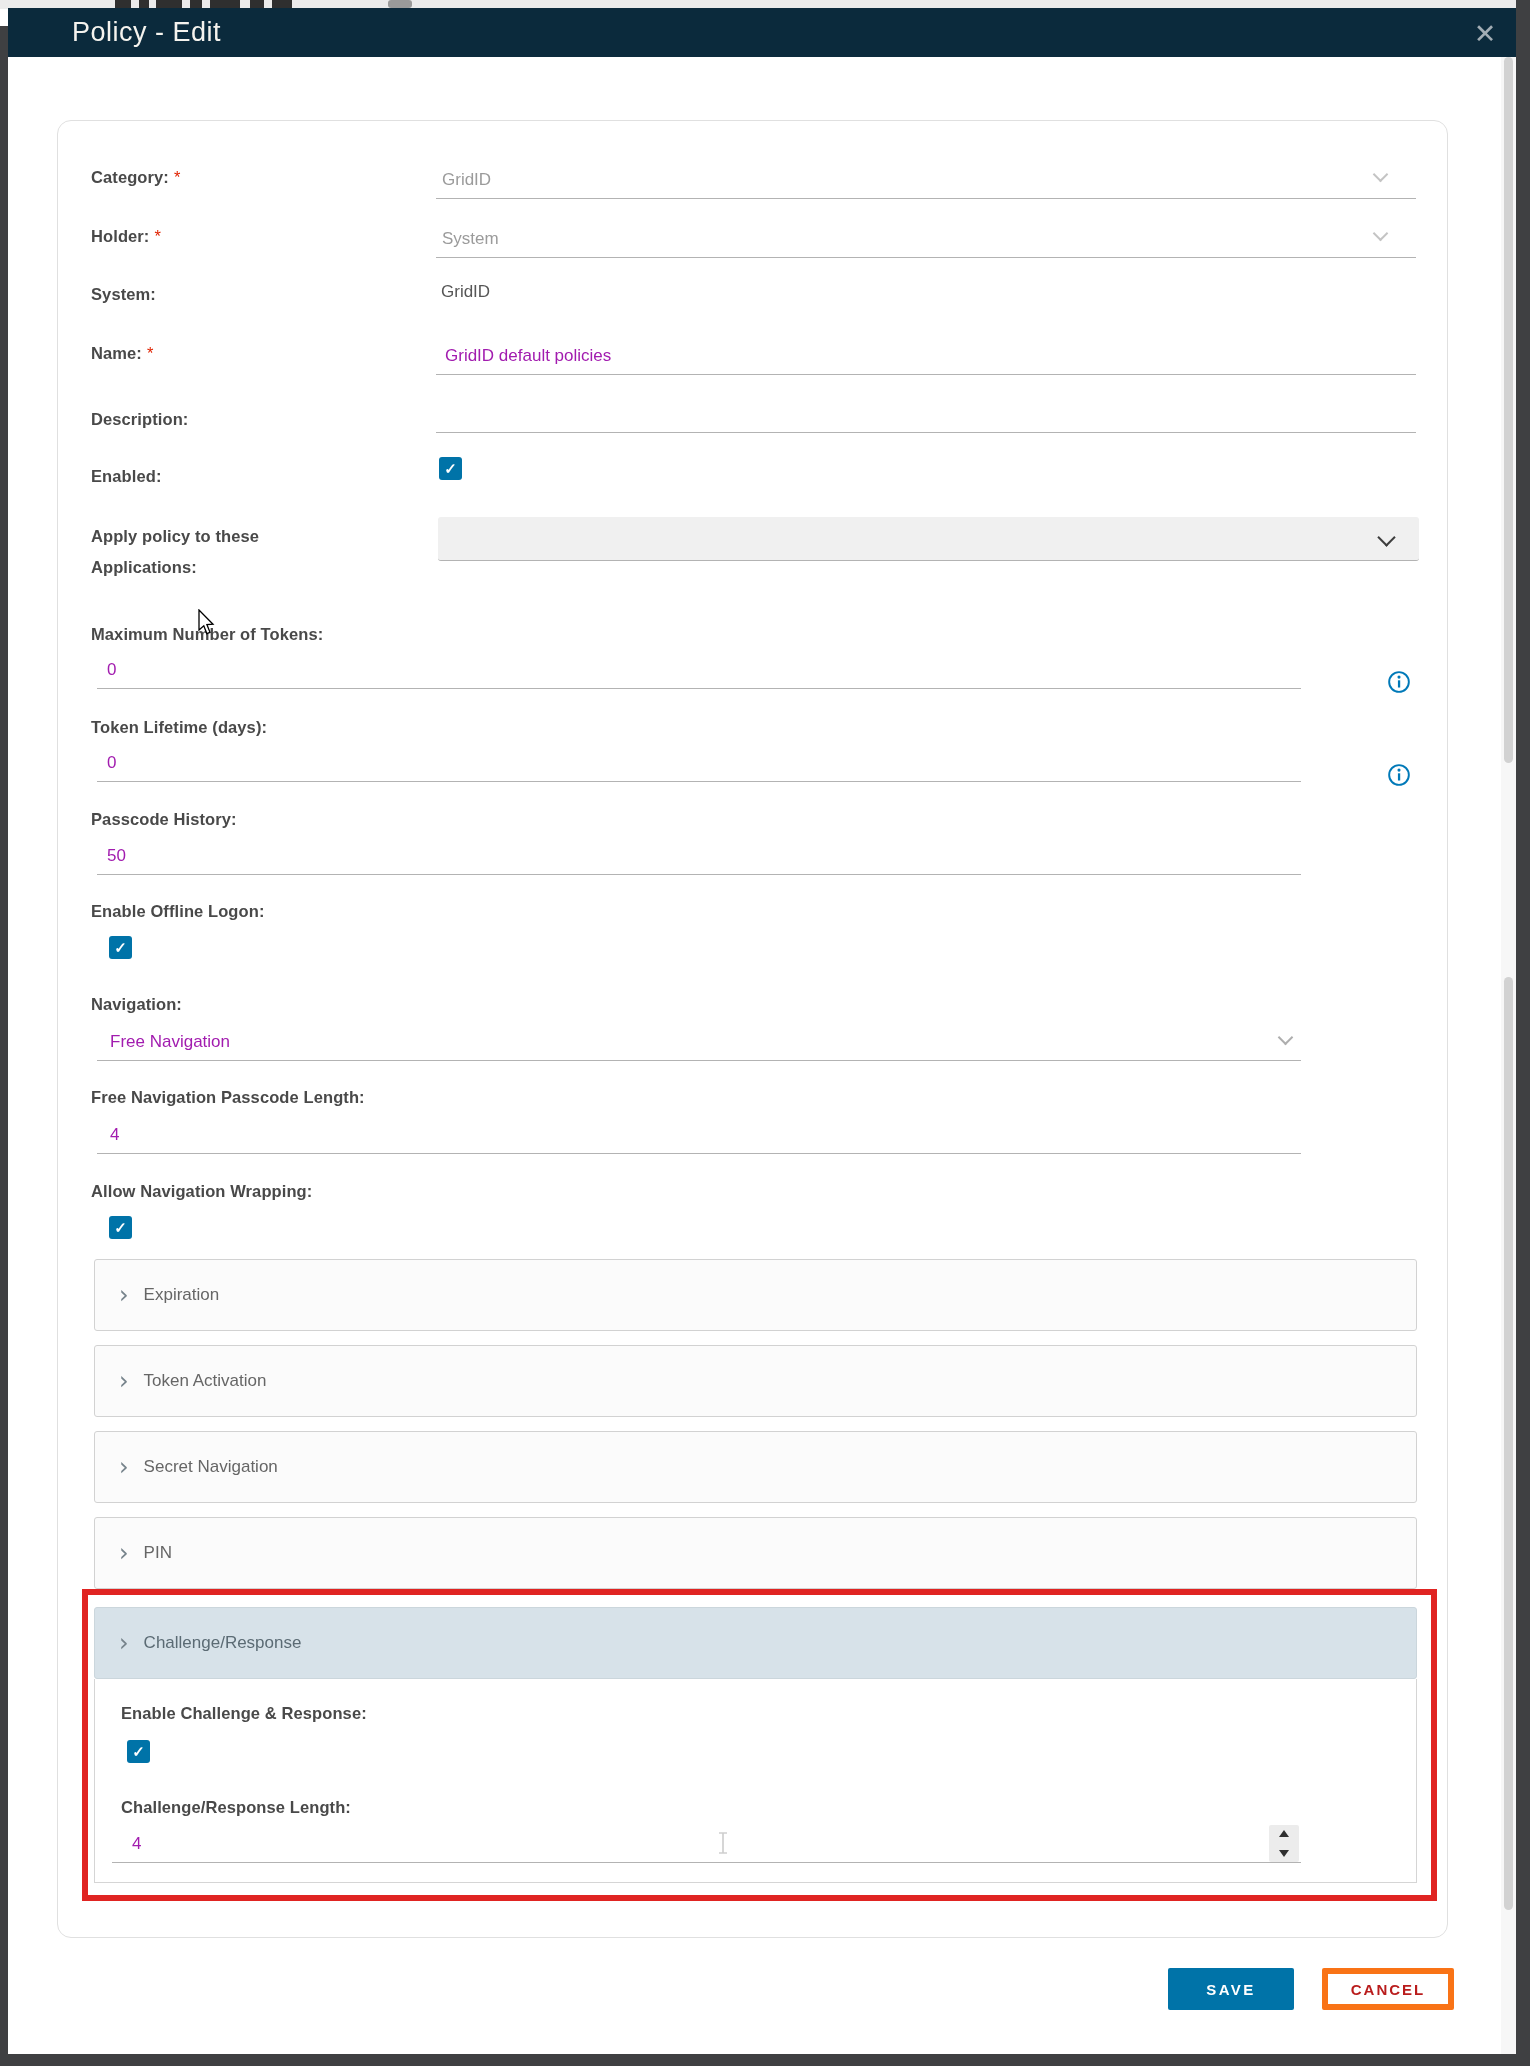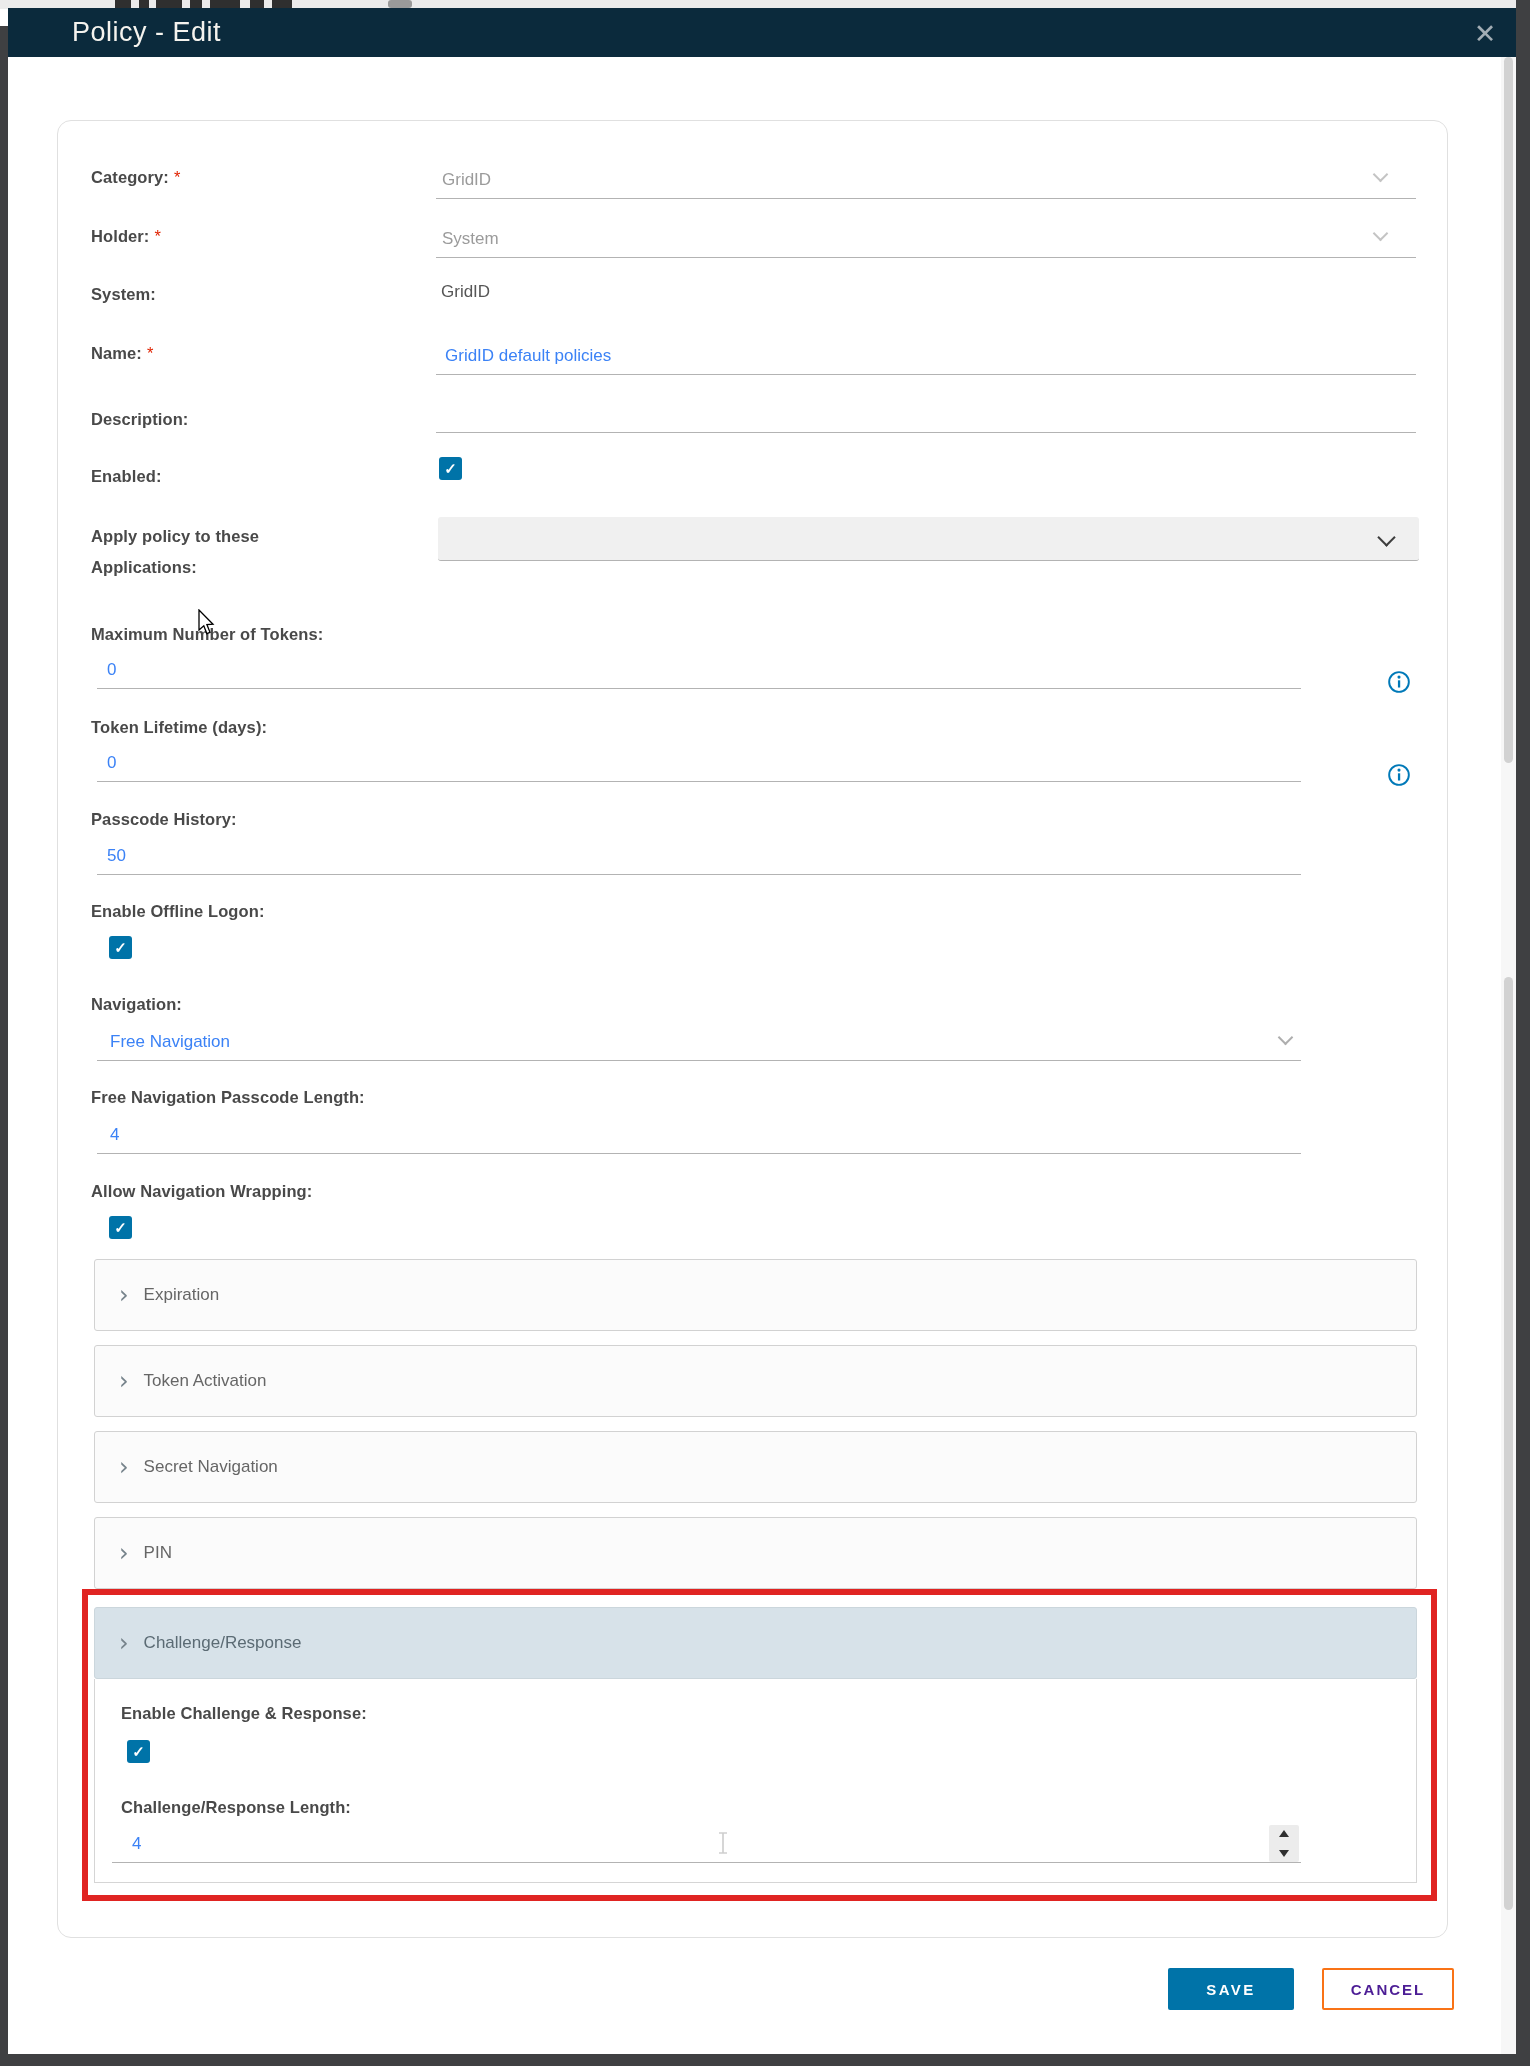--- a/index.html
+++ b/index.html
@@ -24,21 +24,21 @@
   .sb-track{position:absolute;left:1493px;top:49px;width:15px;height:1997px;background:#f7f7f7}
   .sb-thumb{position:absolute;left:1496px;width:9px;background:#d2d2d2;border-radius:5px}
   .sb1{top:49px;height:706px}
   .sb2{top:969px;height:933px}
   
   .card{position:absolute;left:49px;top:112px;width:1391px;height:1818px;background:#fff;
         border:1px solid #e0e0e0;border-radius:14px;box-sizing:border-box}
   .lbl{position:absolute;left:33px;font-size:16.5px;font-weight:600;color:#494949;
        line-height:24px;white-space:nowrap;letter-spacing:0.1px}
   .req{color:#e02200;font-weight:400;margin-left:5px}
-  .val{font-size:17px;color:#3b82f6;line-height:26px;display:block;white-space:nowrap}
+  .val{font-size:17px;color:#a21caf;line-height:26px;display:block;white-space:nowrap}
   .muted{color:#9b9b9b}
   .field{position:absolute;border-bottom:1px solid #b3b3b3;box-sizing:border-box}
   .cb{position:absolute;width:23px;height:23px;border-radius:3px;background:#0073a8;color:#fff;
       font-size:15px;font-weight:700;text-align:center;line-height:23px;cursor:pointer}
   .cd{position:absolute;width:9px;height:9px;border-right:2px solid #c4c4c4;
       border-bottom:2px solid #c4c4c4;transform:rotate(45deg)}
   .cd.dark{border-color:#3d3d3d;width:11px;height:11px;border-width:2px}
   .cd.mid{border-color:#aeaeae}
   .select{position:absolute;left:380px;top:396px;width:981px;height:44px;background:#f0f0f0;
           border-radius:3px;border-bottom:1px solid #b3b3b3;box-sizing:border-box;cursor:pointer}
@@ -55,21 +55,21 @@
   .spin{position:absolute;right:2px;top:2px;width:30px;height:37px;background:#ececec;
         border-radius:2px;display:flex;flex-direction:column;align-items:center;
         justify-content:space-between;padding:5px 0;box-sizing:border-box}
   .tri-u{width:0;height:0;border-left:5px solid transparent;border-right:5px solid transparent;
          border-bottom:7px solid #2f2f2f;cursor:pointer}
   .tri-d{width:0;height:0;border-left:5px solid transparent;border-right:5px solid transparent;
          border-top:7px solid #2f2f2f;cursor:pointer}
   .btn{position:absolute;top:1960px;height:42px;border-radius:2px;font-family:inherit;
        font-size:15px;font-weight:700;letter-spacing:2.5px;cursor:pointer}
   .btn-save{left:1160px;width:126px;background:#0073a8;color:#fff;border:none}
-  .btn-cancel{left:1314px;width:132px;background:#fff;color:#4c1d95;border:2px solid #f97316;
+  .btn-cancel{left:1314px;width:132px;background:#fff;color:#b91c1c;border:6px solid #f97316;
               box-sizing:border-box;letter-spacing:2px}
   .overlay{position:absolute;pointer-events:none}
 </style>
 </head>
 <body>
 
 <div class="top-strip">
   <div class="frag" style="left:115px;width:16px"></div>
   <div class="frag" style="left:139px;width:10px"></div>
   <div class="frag" style="left:156px;width:26px"></div>

